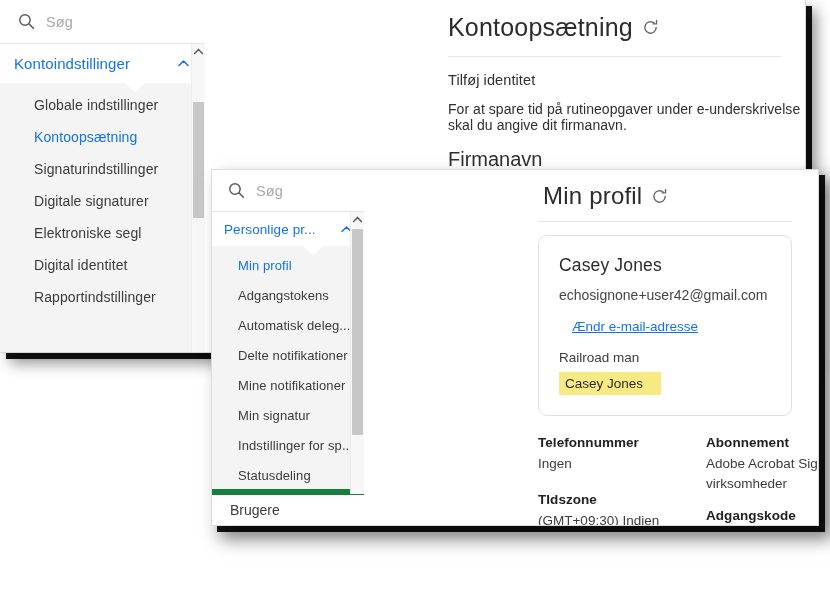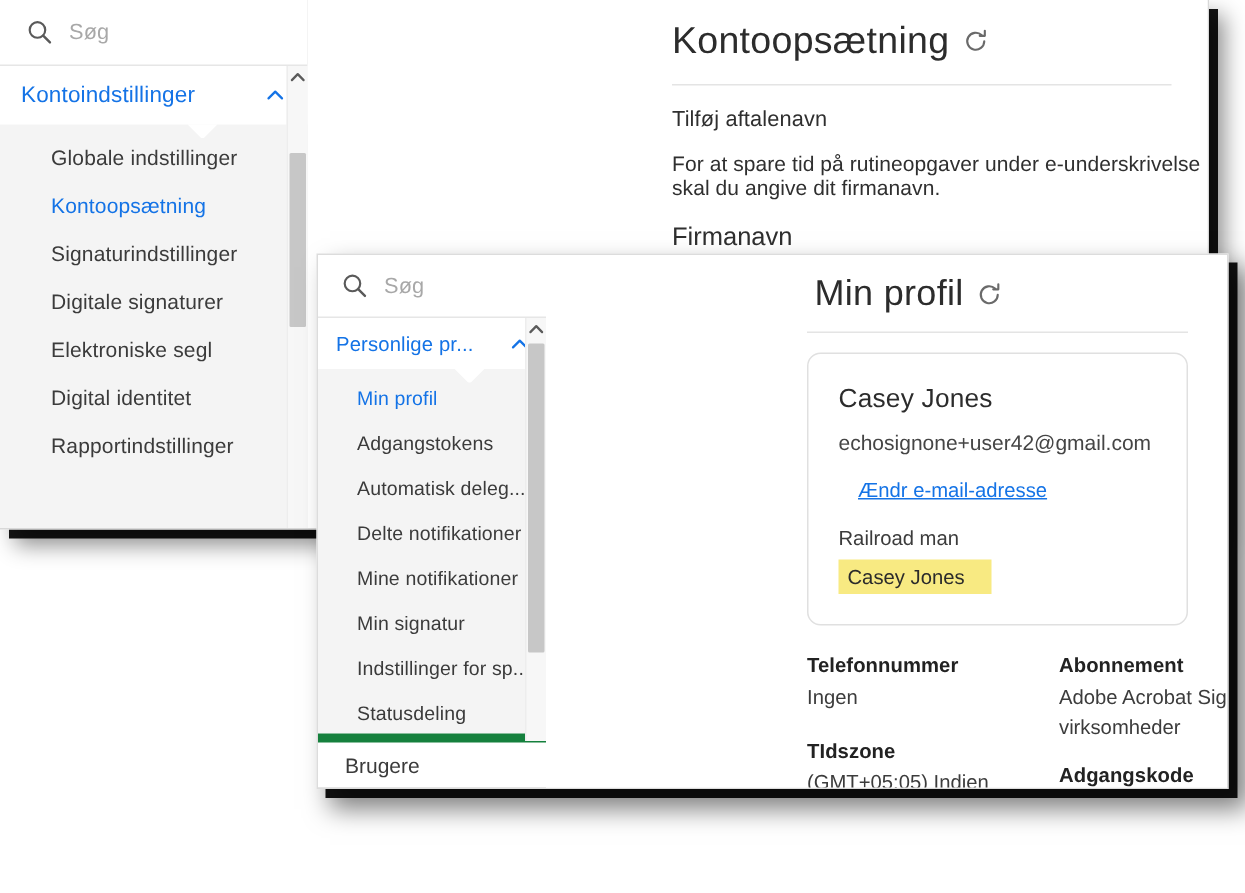--- a/index.html
+++ b/index.html
@@ -137,21 +137,21 @@
   }
   .pane-title .refresh{width:17px;height:17px;margin-left:9px;flex:0 0 auto;}
   .rule{height:1px;background:#e4e4e4;}
 
   
   .bc{position:absolute;left:243px;right:0;top:0;bottom:0;}
   .bc .pane-title{margin:13px 0 0 0;font-size:25px;}
   .bc .rule{margin:14px 24px 0 0;}
   .sec-title{font-size:14.5px;color:#2f2f2f;margin-top:15px;letter-spacing:.1px;}
   .sec-desc{font-size:14px;color:#2f2f2f;margin-top:13px;letter-spacing:.05px;}
-  .fld-label{font-size:17px;color:#2f2f2f;margin-top:15px;}
+  .fld-label{font-size:20px;color:#2f2f2f;margin-top:15px;}
   .txtinput{
     margin-top:7px;width:288px;height:27px;
     border:1px solid #b6b6b6;background:#fff;
     font-size:15px;color:#1f1f1f;
     padding:0 8px;box-sizing:border-box;
     line-height:25px;
     font-family:"Liberation Sans", sans-serif;
   }
   .chk-row{
     margin-top:6px;display:inline-flex;align-items:center;
@@ -256,21 +256,21 @@
       <div class="bc">
         <div class="pane-title">
           <span>Kontoopsætning</span>
           <svg class="refresh" viewBox="0 0 18 18">
             <path d="M15 9a6 6 0 1 1-1.9-4.4" fill="none" stroke="#6a6a6a" stroke-width="1.5" stroke-linecap="round"></path>
             <polyline points="15.4,1.6 15.4,5.2 11.8,5.2" fill="none" stroke="#6a6a6a" stroke-width="1.5" stroke-linecap="round" stroke-linejoin="round"></polyline>
           </svg>
         </div>
         <div class="rule"></div>
 
-        <div class="sec-title">Tilføj aftalenavn</div>
+        <div class="sec-title">Tilføj identitet</div>
         <div class="sec-desc">For at spare tid på rutineopgaver under e-underskrivelse skal du angive dit firmanavn.</div>
         <div class="fld-label">Firmanavn</div>
 
         <input class="txtinput" type="text" value="Casey Jones" style="">
 
         <div class="chk-row">
           <span class="chk-box"></span>
           <span class="chk-label">Angiv firmanavn for alle brugere på kontoen.</span>
         </div>
       </div>
@@ -343,21 +343,21 @@
           <div class="pc-org">Railroad man</div>
           <div class="pc-hl">Casey Jones</div>
         </div>
 
         <div class="detail-grid">
           <div class="dg-col left">
             <div class="dg-h">Telefonnummer</div>
             <div class="dg-v">Ingen</div>
             <div class="gap"></div>
             <div class="dg-h">TIdszone</div>
-            <div class="dg-v">(GMT+05:05) Indien</div>
+            <div class="dg-v">(GMT+09:30) Indien</div>
           </div>
           <div class="dg-col right">
             <div class="dg-h">Abonnement</div>
             <div class="dg-v">Adobe Acrobat Sign Solutions til store virksomheder</div>
             <div class="gap-s"></div>
             <div class="dg-h">Adgangskode</div>
             <a class="dg-v link" href="#">Ændr adgangskode</a>
           </div>
         </div>
       </div>

